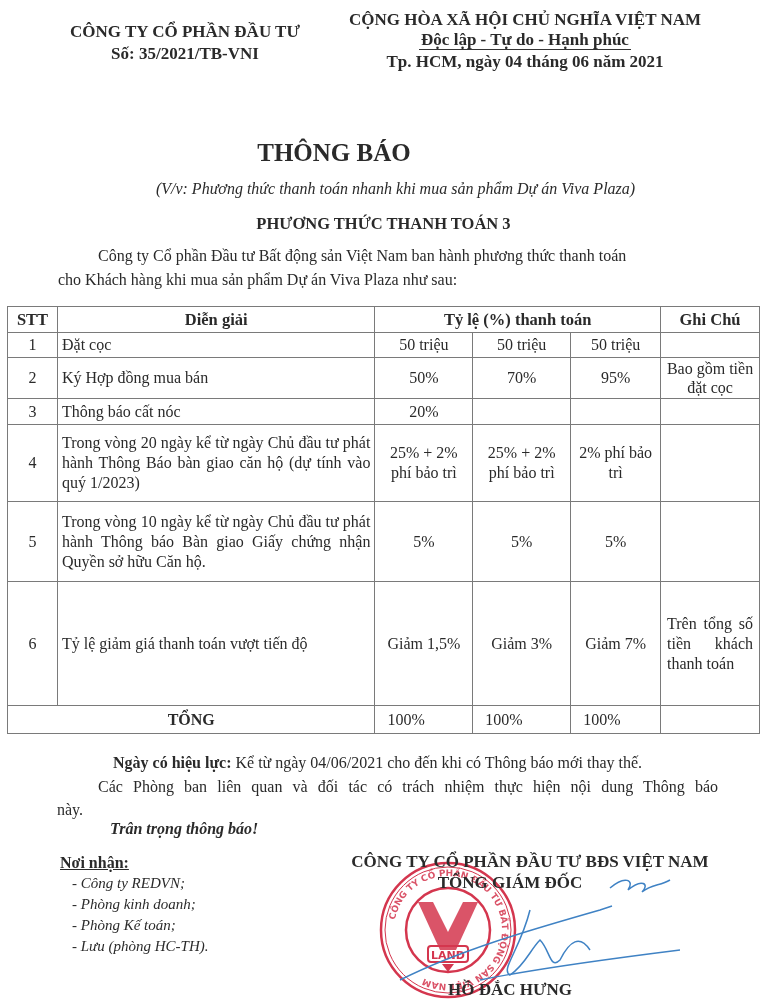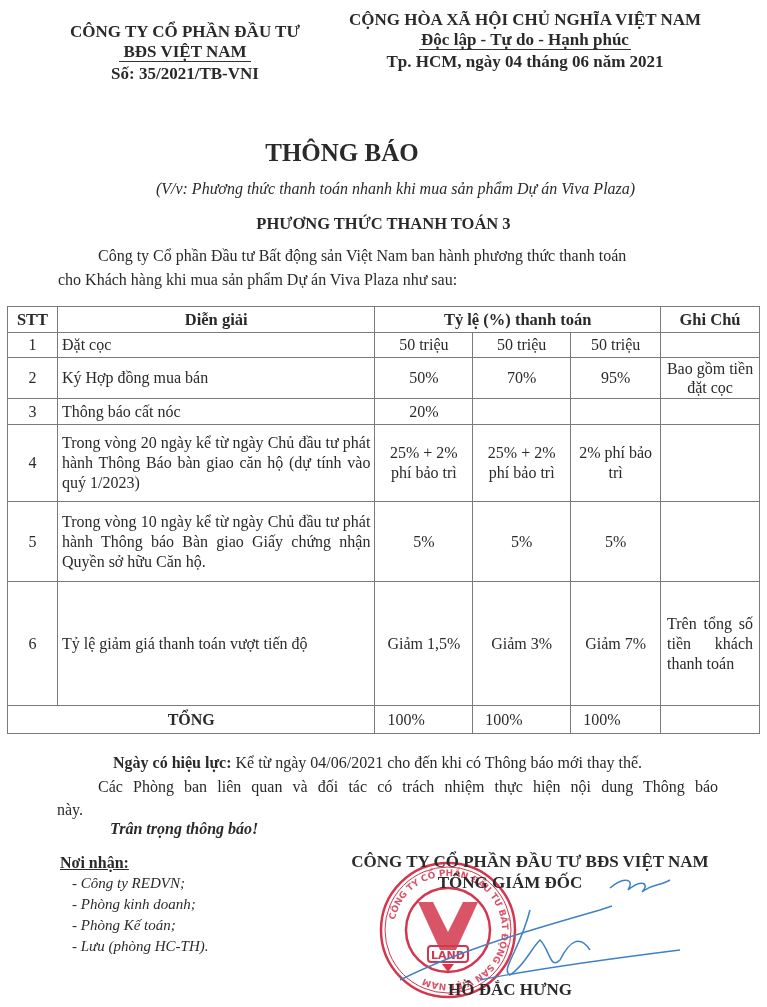--- a/index.html
+++ b/index.html
@@ -17,31 +17,30 @@
   table.main td.ctr { text-align:center; }
   table.main td.hd { font-weight:bold; text-align:center; font-size:16.5px; }
   .stamp { position:absolute; left:378px; top:860px; width:140px; height:140px; }
   .sig { position:absolute; left:380px; top:870px; width:360px; height:120px; }
 </style>
 </head>
 <body>
 
 <div class="abs hdr c" style="left:40px; top:22px; width:290px;">
   <div>CÔNG TY CỔ PHẦN ĐẦU TƯ</div>
-  <div><span style="border-bottom:1px solid #333; padding:0 4px;">BĐS VIỆT NAM</span></div>
   <div style="margin-top:2px;">Số: 35/2021/TB-VNI</div>
 </div>
 
 <div class="abs hdr c" style="left:325px; top:10px; width:400px;">
   <div>CỘNG HÒA XÃ HỘI CHỦ NGHĨA VIỆT NAM</div>
   <div><span style="border-bottom:1px solid #333; padding:0 2px;">Độc  lập - Tự do - Hạnh phúc</span></div>
   <div style="margin-top:2px;">Tp. HCM, ngày  04 tháng  06  năm 2021</div>
 </div>
 
-<div class="abs b c" style="left:12px; width:660px; top:138px; font-size:25px; line-height:30px;">THÔNG BÁO</div>
+<div class="abs b c" style="left:4px; width:660px; top:138px; font-size:25px; line-height:30px;">THÔNG BÁO</div>
 <div class="abs i c" style="left:0; width:767px; top:180px; font-size:16px;">(V/v: Phương thức thanh toán nhanh khi mua sản phẩm Dự án Viva Plaza)</div>
 <div class="abs b c" style="left:0; width:767px; top:214px; font-size:16.5px;">PHƯƠNG THỨC THANH TOÁN 3</div>
 
 <div class="abs p" style="left:98px; top:246px;">Công ty Cổ phần Đầu tư Bất động sản Việt Nam ban hành phương thức thanh toán</div>
 <div class="abs p" style="left:58px; top:270px;">cho Khách hàng khi mua sản phẩm Dự án Viva Plaza như sau:</div>
 
 <table class="main">
   <colgroup>
     <col style="width:50px">
       <col style="width:318px">

